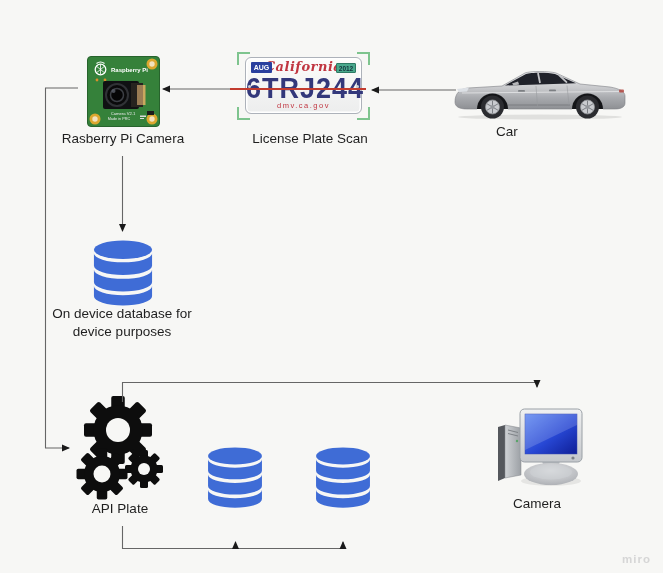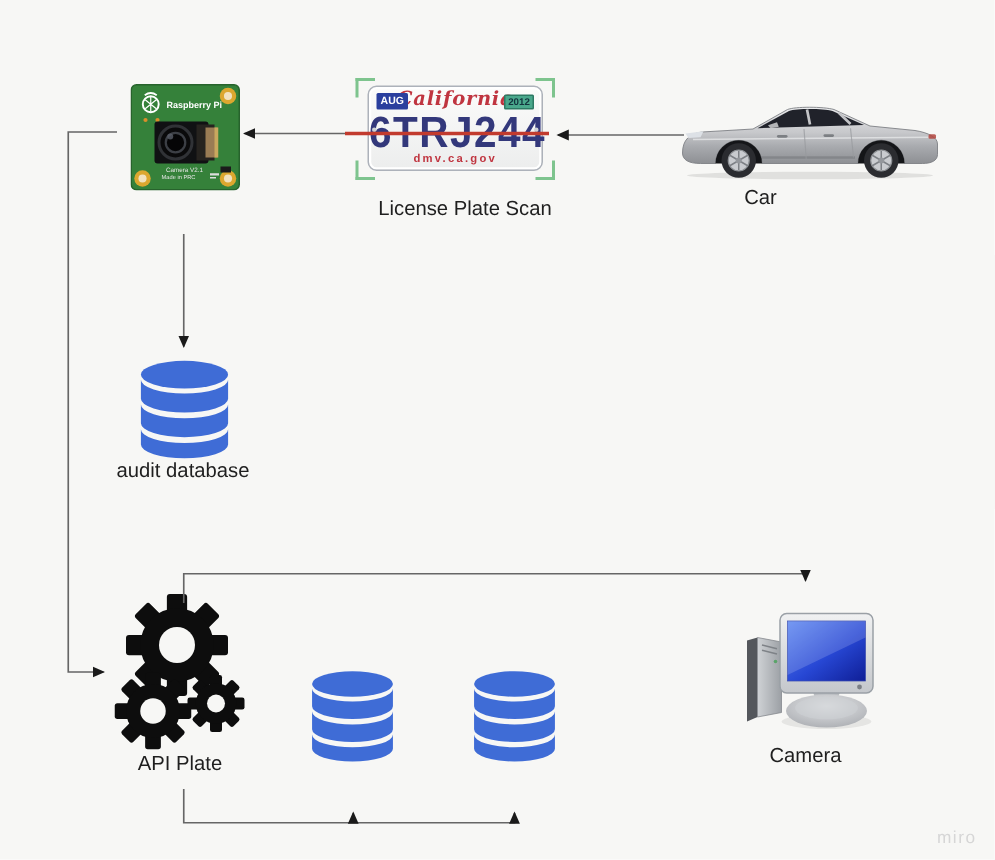--- a/index.html
+++ b/index.html
@@ -25,24 +25,24 @@
          border:1.5px solid #adb2ba;border-radius:6px;box-shadow:inset 0 0 0 1.5px #fff;}
   #plate-state{position:absolute;left:0;right:0;top:1px;text-align:center;
                font-family:"DejaVu Serif",serif;font-style:italic;font-weight:bold;
                font-size:13px;color:#c03540;letter-spacing:.5px;}
   #plate-month{position:absolute;left:5px;top:4px;width:21px;height:11px;background:#2a3f9e;color:#fff;
                font-size:7px;font-weight:bold;text-align:center;line-height:11px;border-radius:1px;}
   #plate-year{position:absolute;right:5px;top:5px;width:20px;height:10px;background:#4aa88c;color:#12333d;
               font-size:6.5px;font-weight:bold;text-align:center;line-height:10px;border:1px solid #2d7a64;border-radius:1px;}
   #plate-number{position:absolute;left:0;right:0;top:15px;text-align:center;font-weight:bold;font-size:27px;
                 color:#33387b;letter-spacing:1px;transform:scaleY(1.08);}
-  #plate-footer{position:absolute;left:0;right:0;bottom:3px;text-align:center;font-size:7.5px;font-weight:bold;
+  #plate-footer{position:absolute;left:0;right:0;bottom:3px;text-align:center;font-size:7.5px;font-weight:normal;
                 color:#c03540;letter-spacing:1.5px;}
   .screw{position:absolute;width:3px;height:3px;border-radius:50%;background:#cfd2d6;top:27px;}
-  #watermark{position:absolute;right:12px;bottom:8px;font-size:11.5px;font-weight:normal;
+  #watermark{position:absolute;right:12px;bottom:8px;font-size:11.5px;font-weight:bold;
              color:var(--watermark);letter-spacing:1px;z-index:6;}
 </style>
 </head>
 <body>
 
 <div id="canvas">
 
   <svg width="0" height="0" style="position:absolute" aria-hidden="true">
     <defs>
       <symbol id="db-icon" viewBox="0 0 64 69">
@@ -96,20 +96,21 @@
       <circle cx="30" cy="39" r="11" fill="#0a0a0b" stroke="#303236" stroke-width="2"></circle>
       <circle cx="30" cy="39" r="6.5" fill="#050506" stroke="#3c3f45" stroke-width="1.5"></circle>
       <circle cx="26.5" cy="35" r="2" fill="#585c66" opacity="0.8"></circle>
       <text x="36" y="58.5" font-size="4.2" fill="#e8e8e8" text-anchor="middle" font-family="Liberation Sans,sans-serif">Camera V2.1</text>
       <text x="32" y="63.5" font-size="3.8" fill="#e8e8e8" text-anchor="middle" font-family="Liberation Sans,sans-serif">Made in PRC</text>
       <rect x="60" y="55" width="7" height="4" fill="#1b1b1b"></rect>
       <rect x="53" y="59.5" width="6" height="1.5" fill="#ddd"></rect>
         <rect x="53" y="62" width="4" height="1" fill="#ddd"></rect>
     </svg>
   </div>
+  <div class="caption" style="left:123px;top:130px">Rasberry Pi Camera</div>
 
   <div id="plate-group">
     <div class="bracket tl"></div>
     <div class="bracket tr"></div>
     <div class="bracket bl"></div>
     <div class="bracket br"></div>
     <div id="plate">
       <div id="plate-state">California</div>
       <div id="plate-month">AUG</div>
       <div id="plate-year">2012</div>
@@ -162,21 +163,22 @@
     </svg>
   </div>
   <div class="caption" style="left:507px;top:123px">Car</div>
 
   <div class="node" style="left:92px;top:240px">
     <svg width="62" height="67" viewBox="0 0 64 69">
         <use href="#db-icon"></use>
       </svg>
   </div>
   <div class="caption" style="left:122px;top:305px">
-    <div>audit database</div>
+    <div>On device database for</div>
+    <div>device purposes</div>
   </div>
 
   <div class="node" style="left:74px;top:394px">
     <svg width="95" height="108" viewBox="74 394 95 108">
       <g style="fill:var(--gear-black)">
         <g transform="translate(118,430)">
           <g>
             <rect x="-6.75" y="-34" width="13.5" height="34" rx="2"></rect>
             <rect x="-6.75" y="-34" width="13.5" height="34" rx="2" transform="rotate(45)"></rect>
             <rect x="-6.75" y="-34" width="13.5" height="34" rx="2" transform="rotate(90)"></rect>

